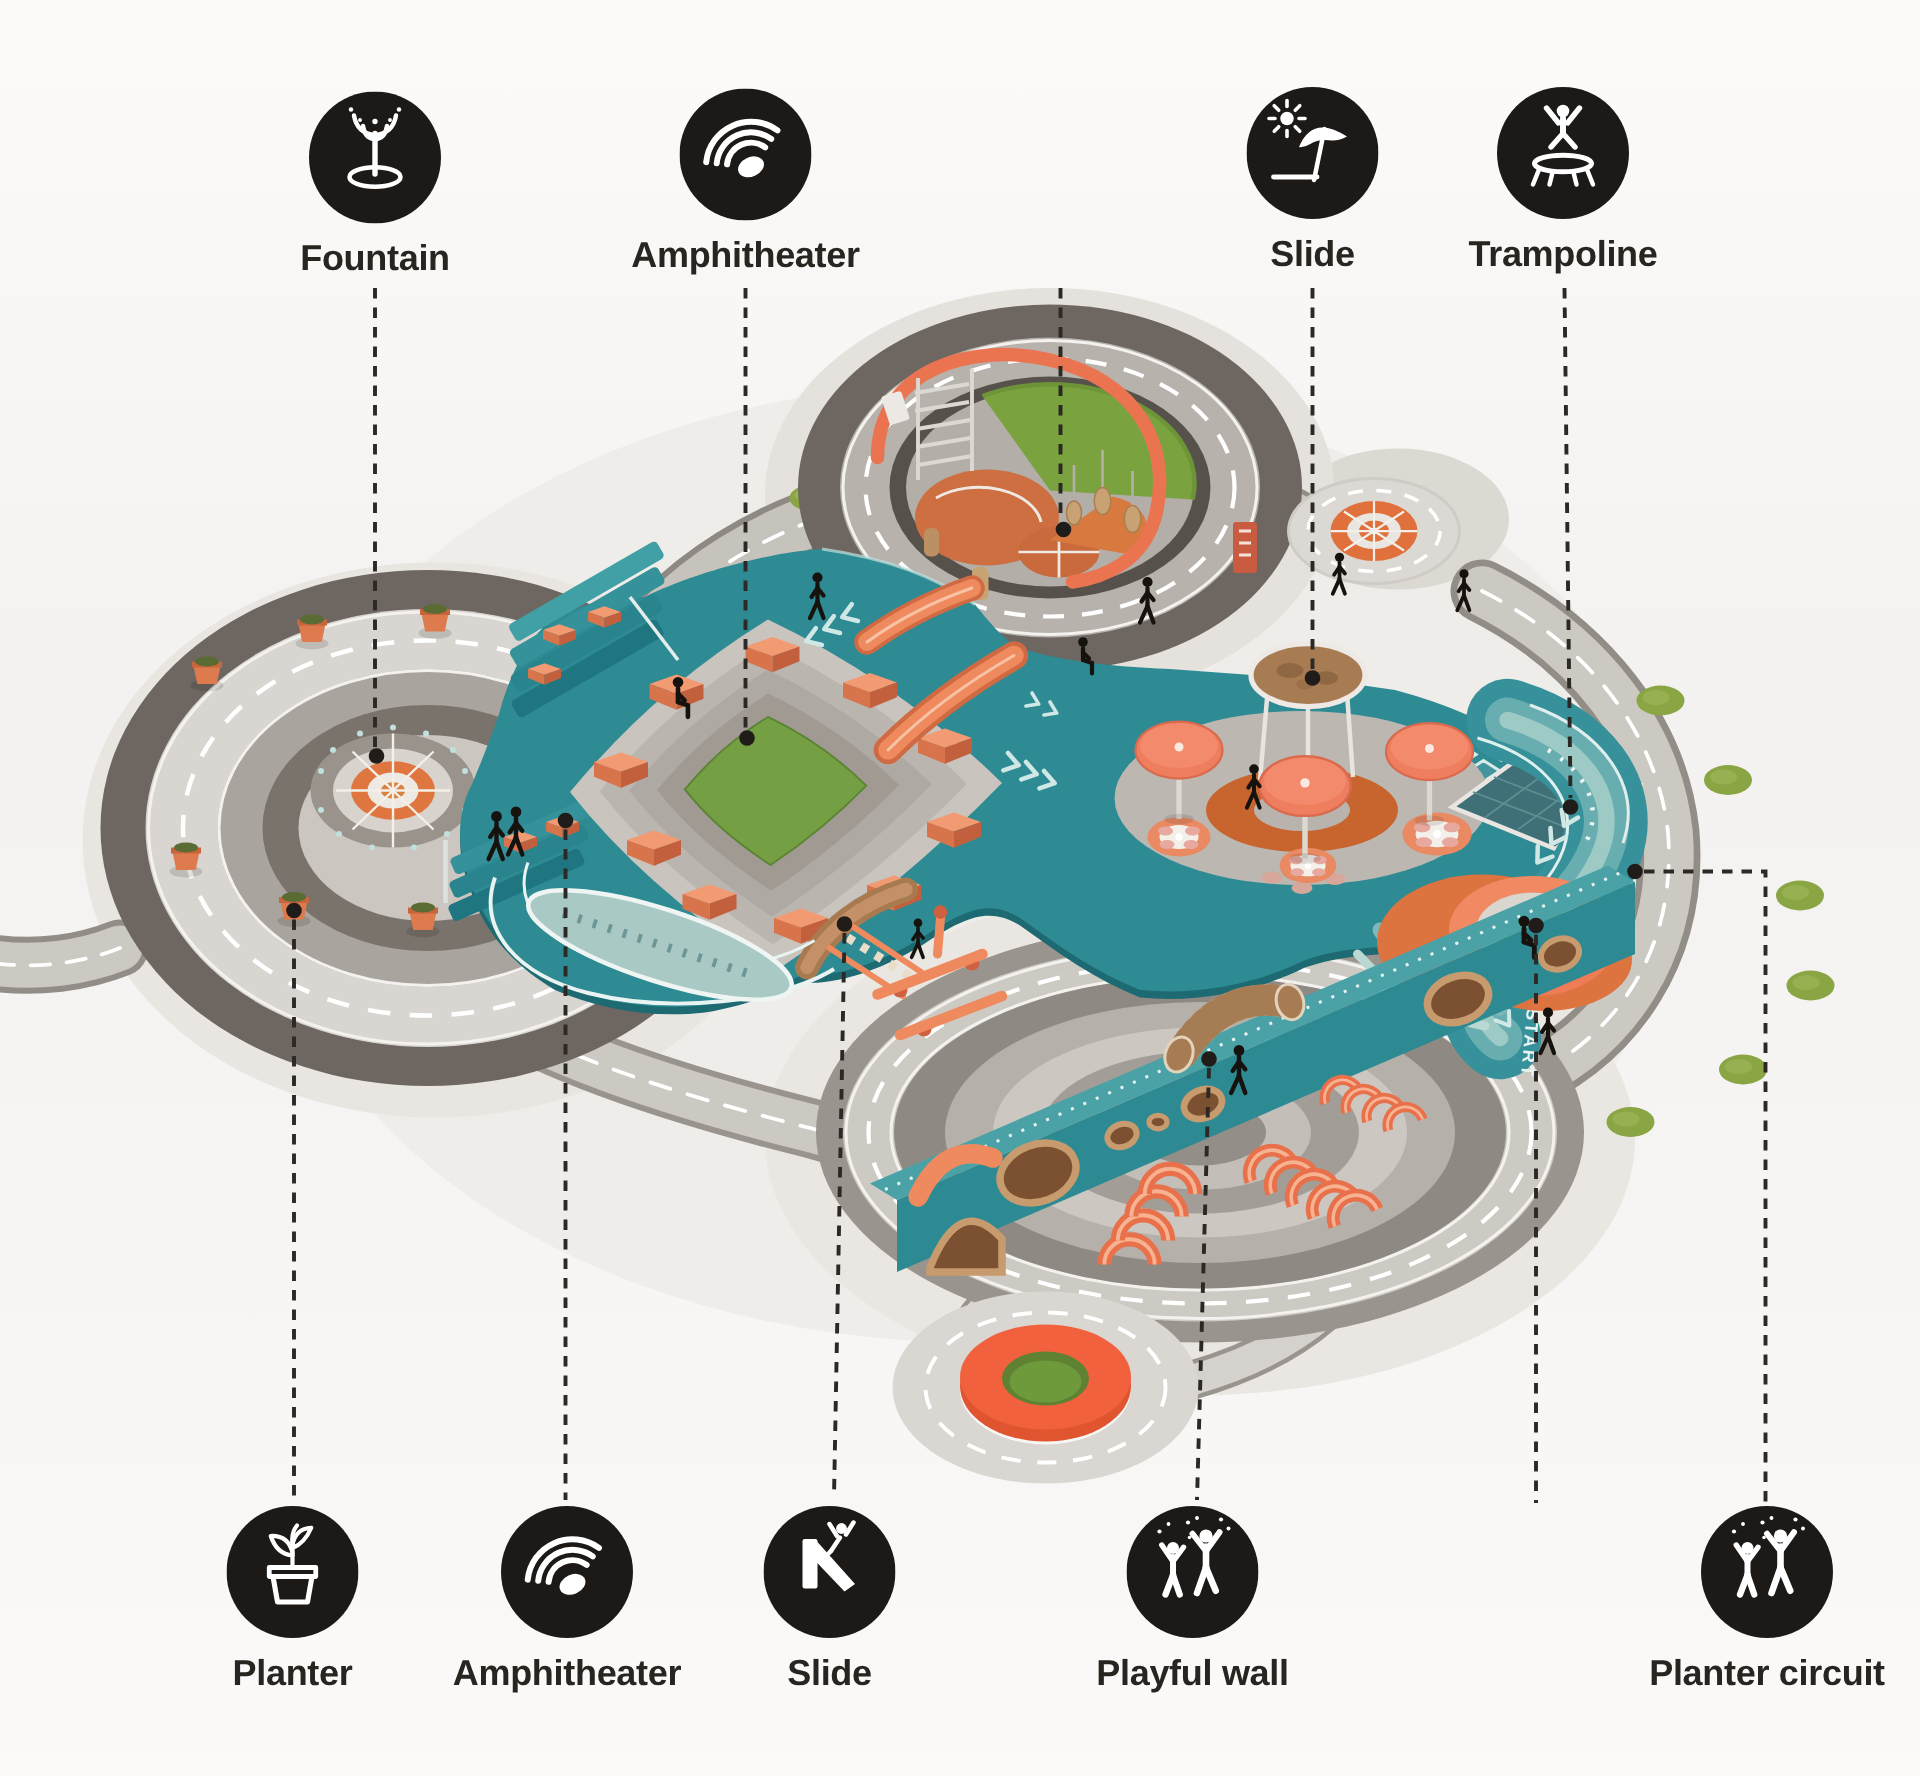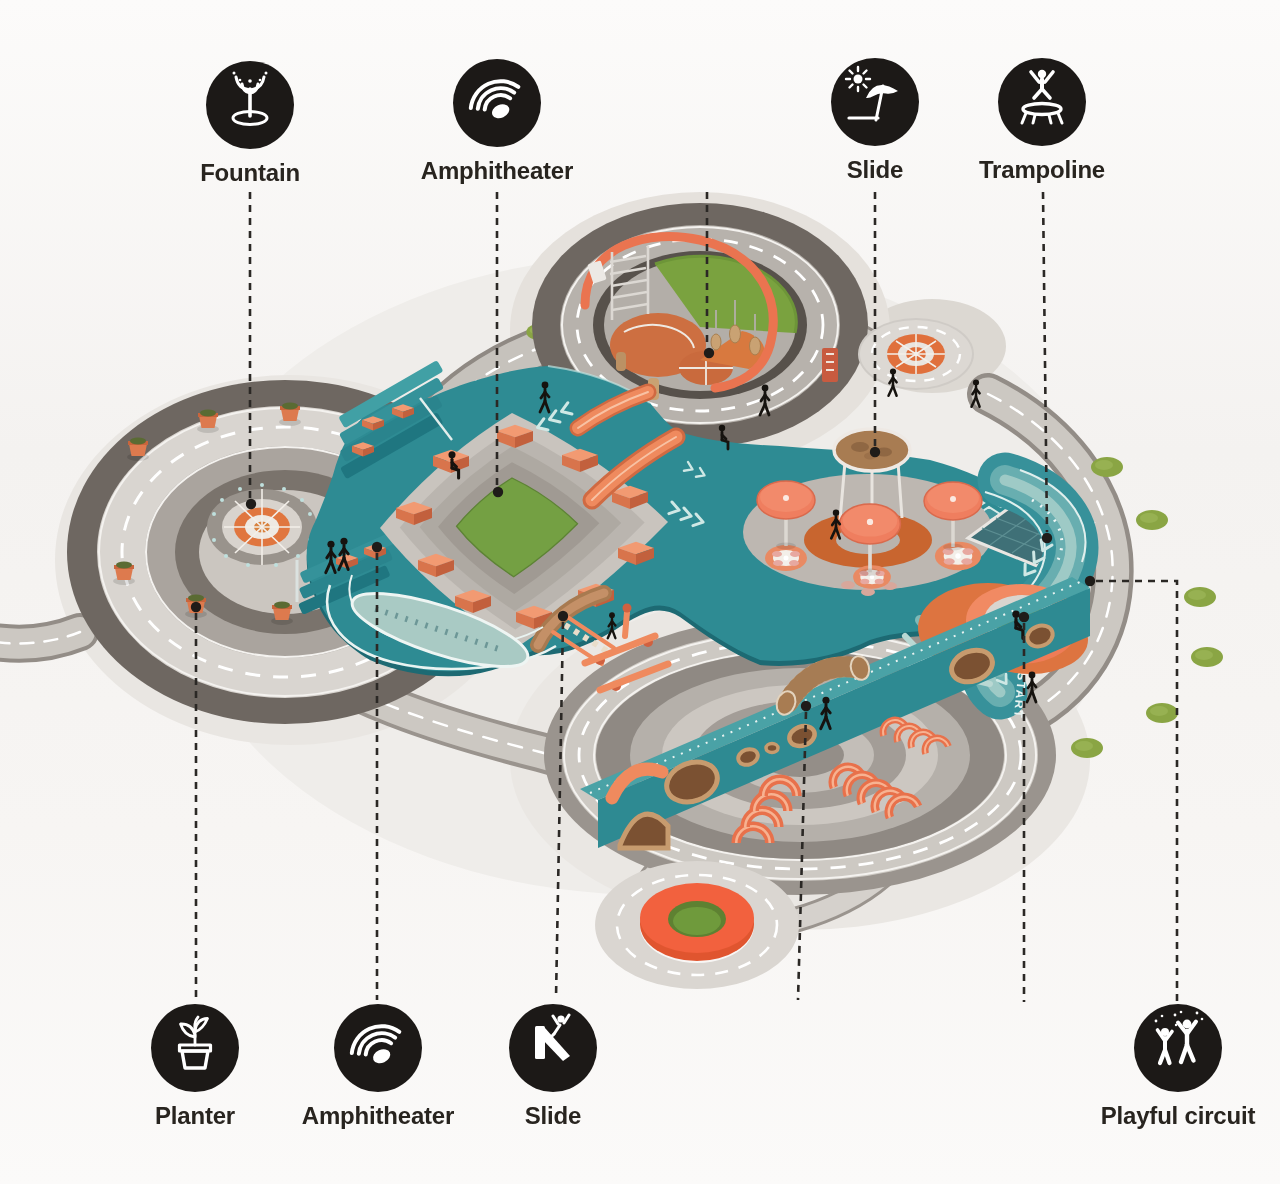--- a/index.html
+++ b/index.html
@@ -715,20 +715,26 @@
         <use href="#ic-amphitheater"></use>
       </svg>
     <div class="legend-label">Amphitheater</div>
   </div>
   <div class="legend-item" style="left:553px;top:1004px">
     <svg class="badge">
         <use href="#ic-slide"></use>
       </svg>
     <div class="legend-label">Slide</div>
   </div>
+  <div class="legend-item" style="left:795px;top:1004px">
+    <svg class="badge">
+        <use href="#ic-playful"></use>
+      </svg>
+    <div class="legend-label">Playful wall</div>
+  </div>
   <div class="legend-item" style="left:1178px;top:1004px">
     <svg class="badge">
         <use href="#ic-playful"></use>
       </svg>
-    <div class="legend-label">Playful circuit</div>
+    <div class="legend-label">Planter circuit</div>
   </div>
 
 </div>
 
 </body></html>

